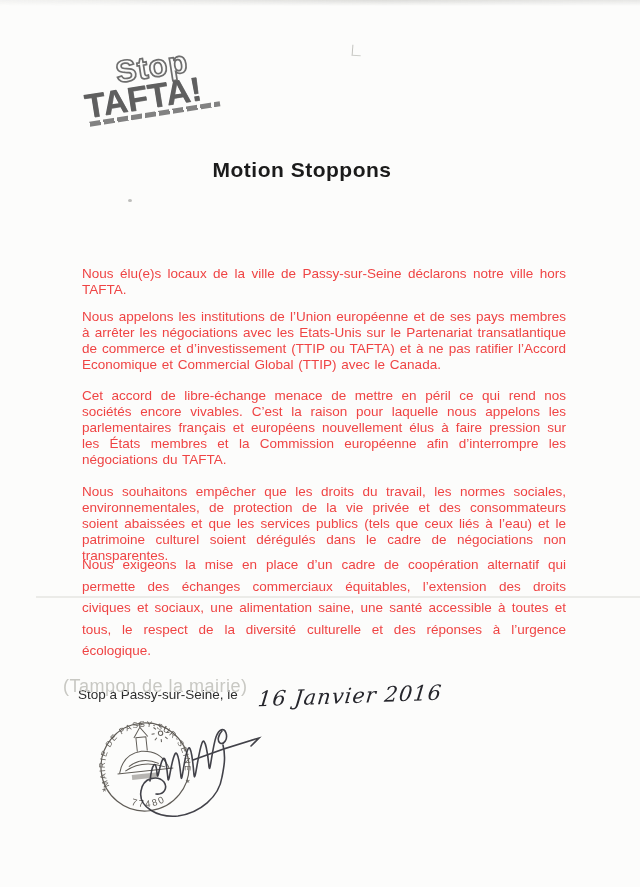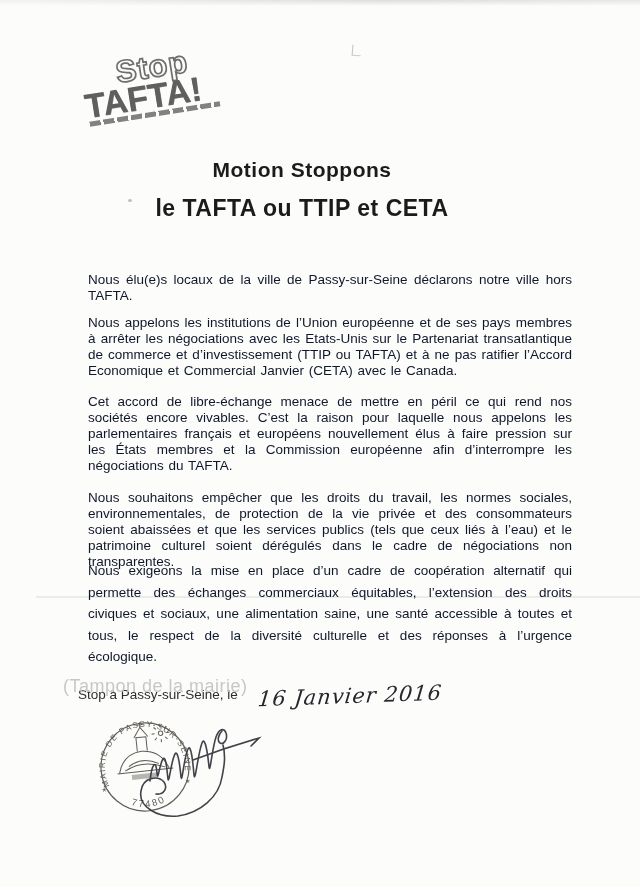--- a/index.html
+++ b/index.html
@@ -60,22 +60,22 @@
     opacity:.85;
   }
 
   
   .title-line{position:absolute;left:0;width:604px;text-align:center;margin:0;color:#1b1b1b;font-weight:bold;}
   .title-1{top:158px;font-size:21px;letter-spacing:.5px;}
   .title-2{top:195px;font-size:23px;letter-spacing:.5px;}
 
   
   .para{
-    position:absolute;left:78px;width:484px;margin:10px;
-    font-size:13.5px;line-height:16px;color:#0f172a;
+    position:absolute;left:78px;width:484px;margin:4px;
+    font-size:13.5px;line-height:16px;color:#ef4444;
     text-align:justify;
     word-spacing:1px;
   }
   .p1{top:262px;}
   .p2{top:305px;}
   .p3{top:384px;}
   .p4{top:480px;}
   .p5{top:550px;line-height:21.5px;}
 
   
@@ -105,24 +105,23 @@
   <div class="speck"></div>
   <div class="streak"></div>
 
   <div class="logo">
     <span class="logo-stop">Stop</span>
     <span class="logo-tafta">TAFTA!</span>
     <span class="logo-bar"></span>
   </div>
 
   <h1 class="title-line title-1">Motion Stoppons</h1>
-  <h1 class="title-line title-2">le TAFTA ou TTIP et CETA</h1>
 
   <p class="para p1">Nous élu(e)s locaux de la ville de Passy-sur-Seine déclarons notre ville hors TAFTA.</p>
-  <p class="para p2">Nous appelons les institutions de l’Union européenne et de ses pays membres à arrêter les négociations avec les Etats-Unis sur le Partenariat transatlantique de commerce et d’investissement (TTIP ou TAFTA) et à ne pas ratifier l’Accord Economique et Commercial Janvier (CETA) avec le Canada.</p>
+  <p class="para p2">Nous appelons les institutions de l’Union européenne et de ses pays membres à arrêter les négociations avec les Etats-Unis sur le Partenariat transatlantique de commerce et d’investissement (TTIP ou TAFTA) et à ne pas ratifier l’Accord Economique et Commercial Global (TTIP) avec le Canada.</p>
   <p class="para p4">Nous souhaitons empêcher que les droits du travail, les normes sociales, environnementales, de protection de la vie privée et des consommateurs soient abaissées et que les services publics (tels que ceux liés à l’eau) et le patrimoine culturel soient dérégulés dans le cadre de négociations non transparentes.</p>
   <p class="para p3">Cet accord de libre-échange menace de mettre en péril ce qui rend nos sociétés encore vivables. C’est la raison pour laquelle nous appelons les parlementaires français et européens nouvellement élus à faire pression sur les États membres et la Commission européenne afin d’interrompre les négociations du TAFTA.</p>
   <p class="para p5">Nous exigeons la mise en place d’un cadre de coopération alternatif qui permette des échanges commerciaux équitables, l’extension des droits civiques et sociaux, une alimentation saine, une santé accessible à toutes et tous, le respect de la diversité culturelle et des réponses à l’urgence écologique.</p>
 
   <div class="dateline">
     <span>Stop à Passy-sur-Seine, le</span>
     <span class="handwritten">16 Janvier 2016</span>
   </div>
 
   <div class="stamp-caption">(Tampon de la mairie)</div>

